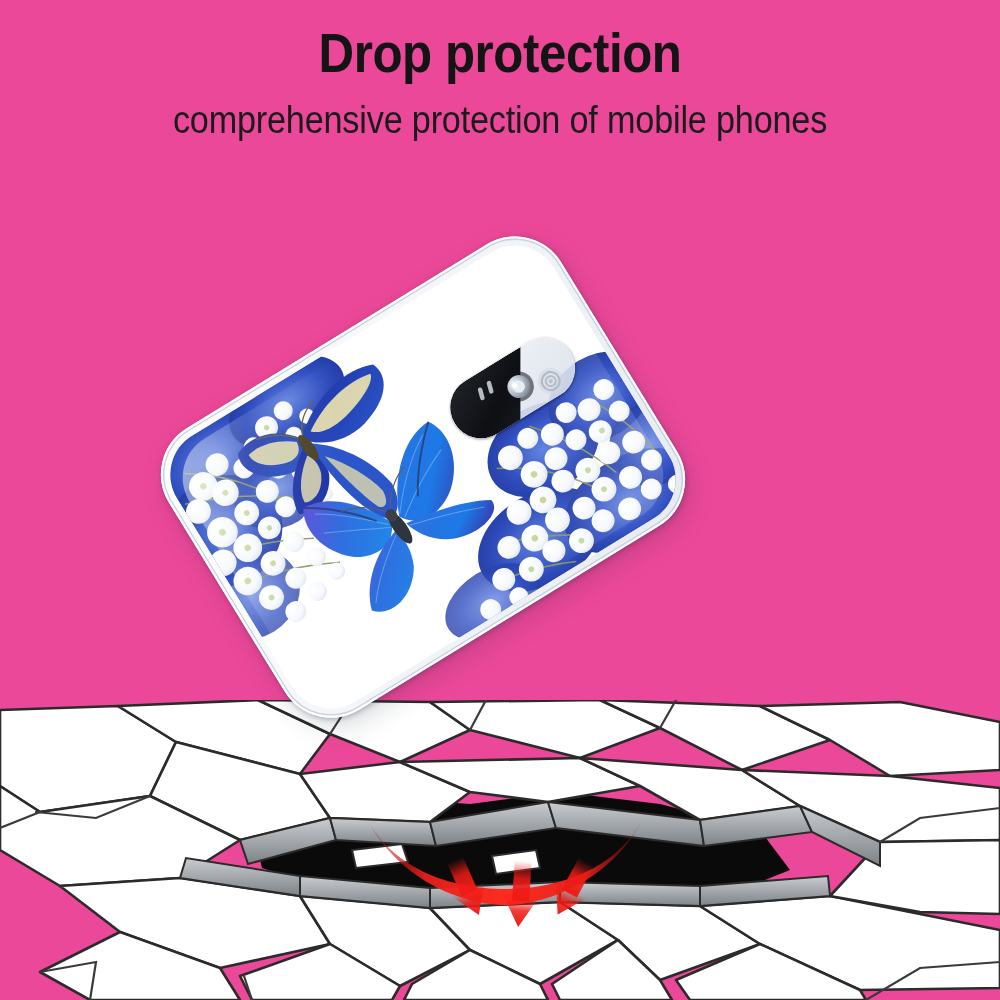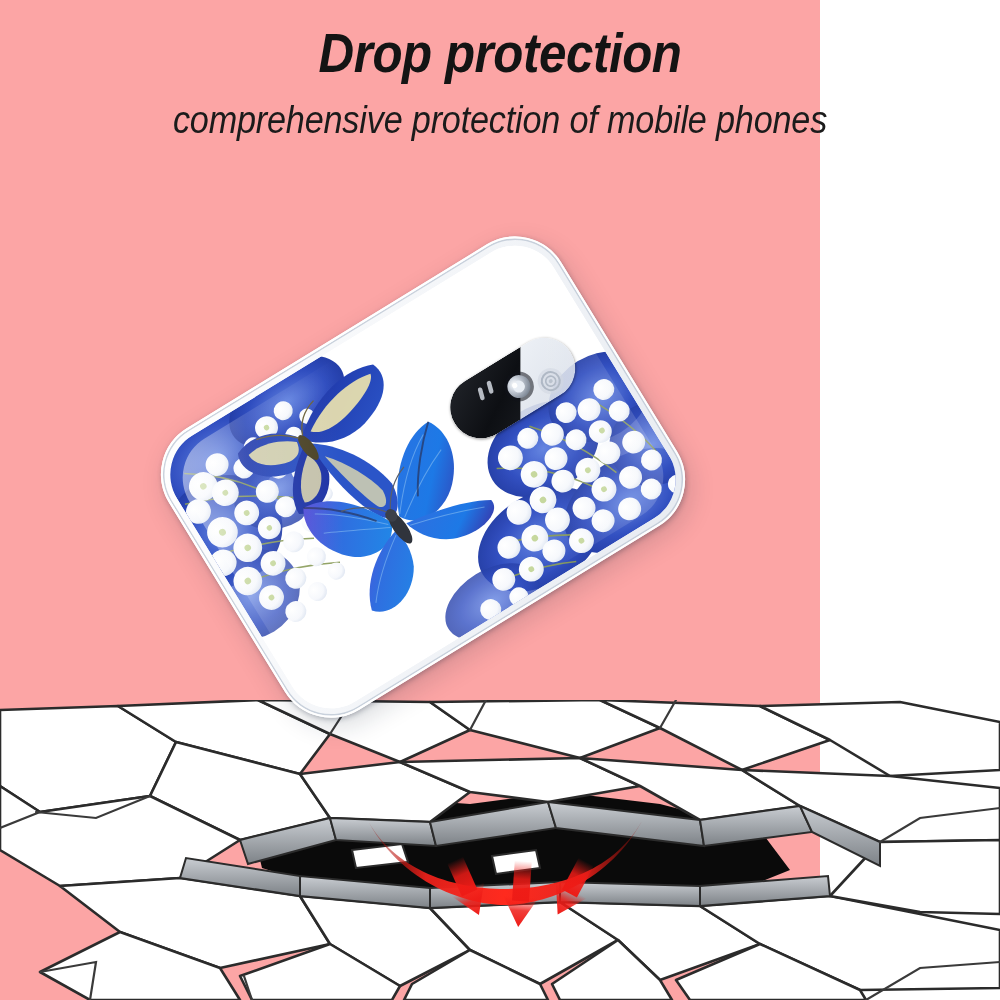--- a/index.html
+++ b/index.html
@@ -1,19 +1,19 @@
 <!DOCTYPE html>
 <html><head>
 <meta charset="utf-8">
 <title>Drop protection</title>
 <style>
   html,body{margin:0;padding:0;background:#ffffff;}
   body{width:1000px;height:1000px;overflow:hidden;
        font-family:"Liberation Sans","DejaVu Sans",sans-serif;}
-  #stage{position:relative;width:820px;height:1000px;background:#fca5a5;font-style:italic;}
+  #stage{position:relative;width:1000px;height:1000px;background:#ec4899;}
 
   
   .headline{
     position:absolute;left:0;top:24px;width:1000px;text-align:center;
     font-size:56px;font-weight:700;color:#141414;letter-spacing:-0.5px;
     transform:scaleX(.88);transform-origin:50% 50%;line-height:1.05;
   }
   .subhead{
     position:absolute;left:0;top:100px;width:1000px;text-align:center;
     font-size:38px;font-weight:400;color:#1b1b1b;letter-spacing:-0.2px;

